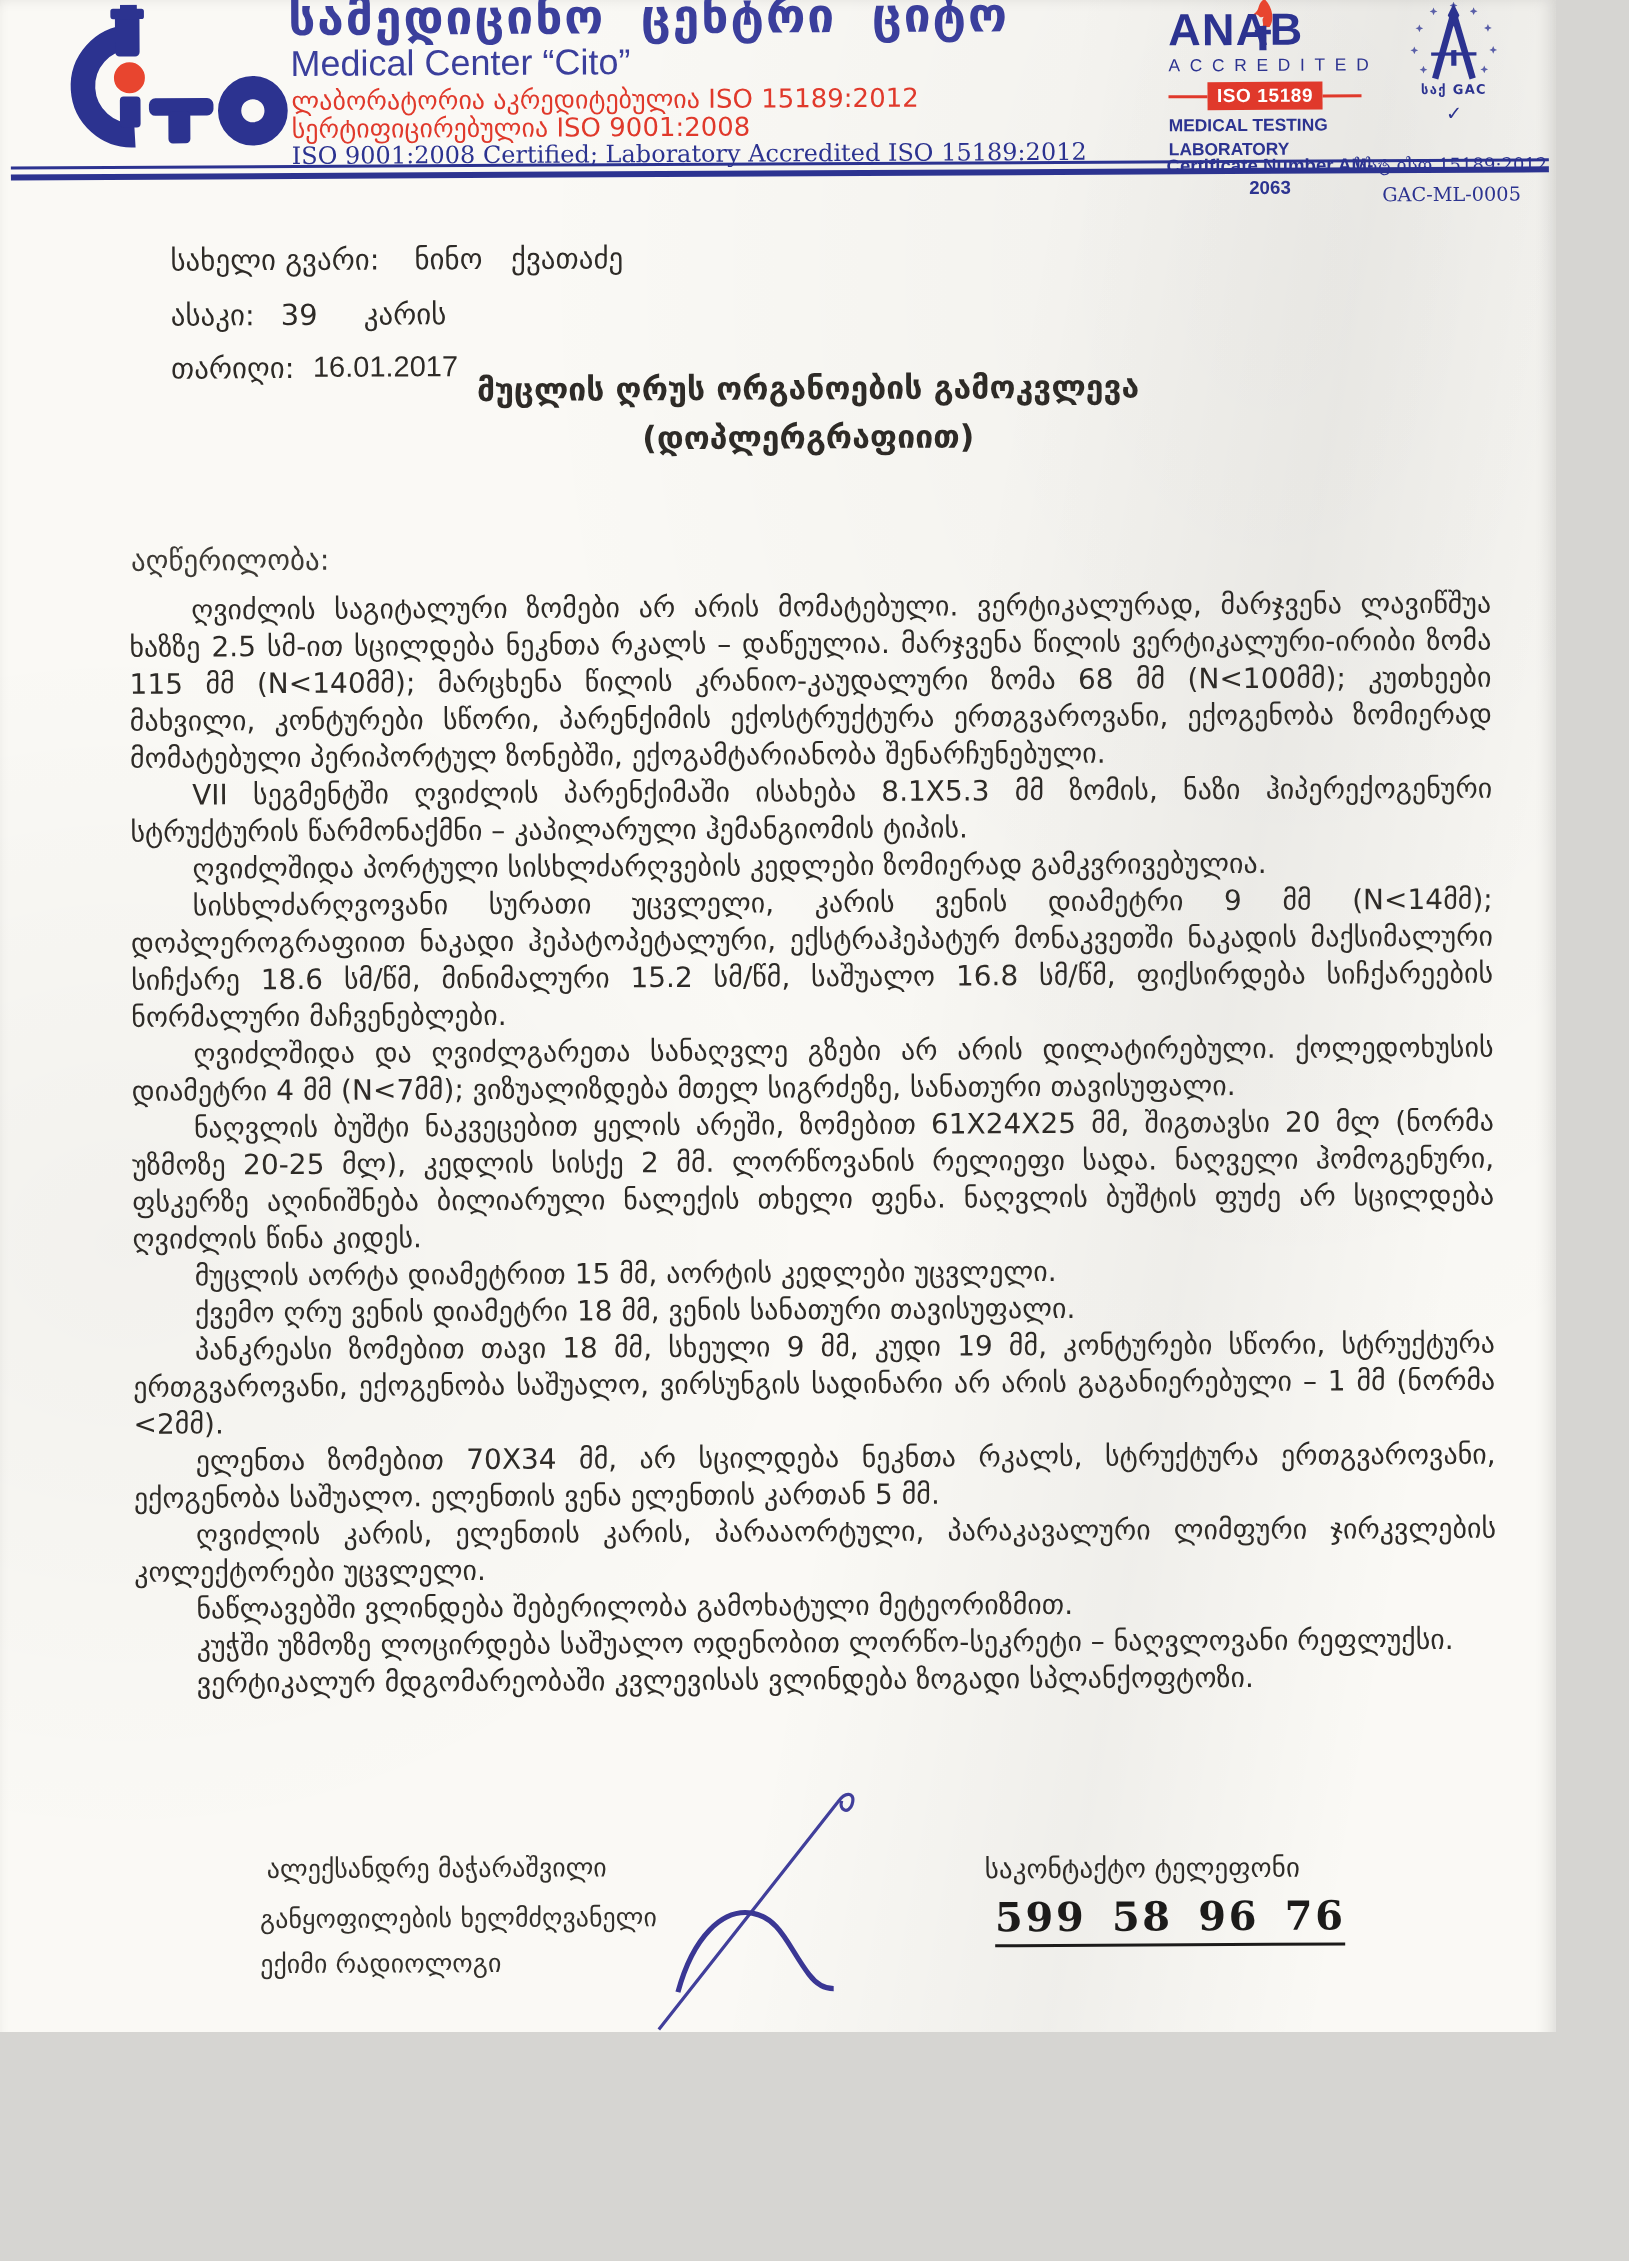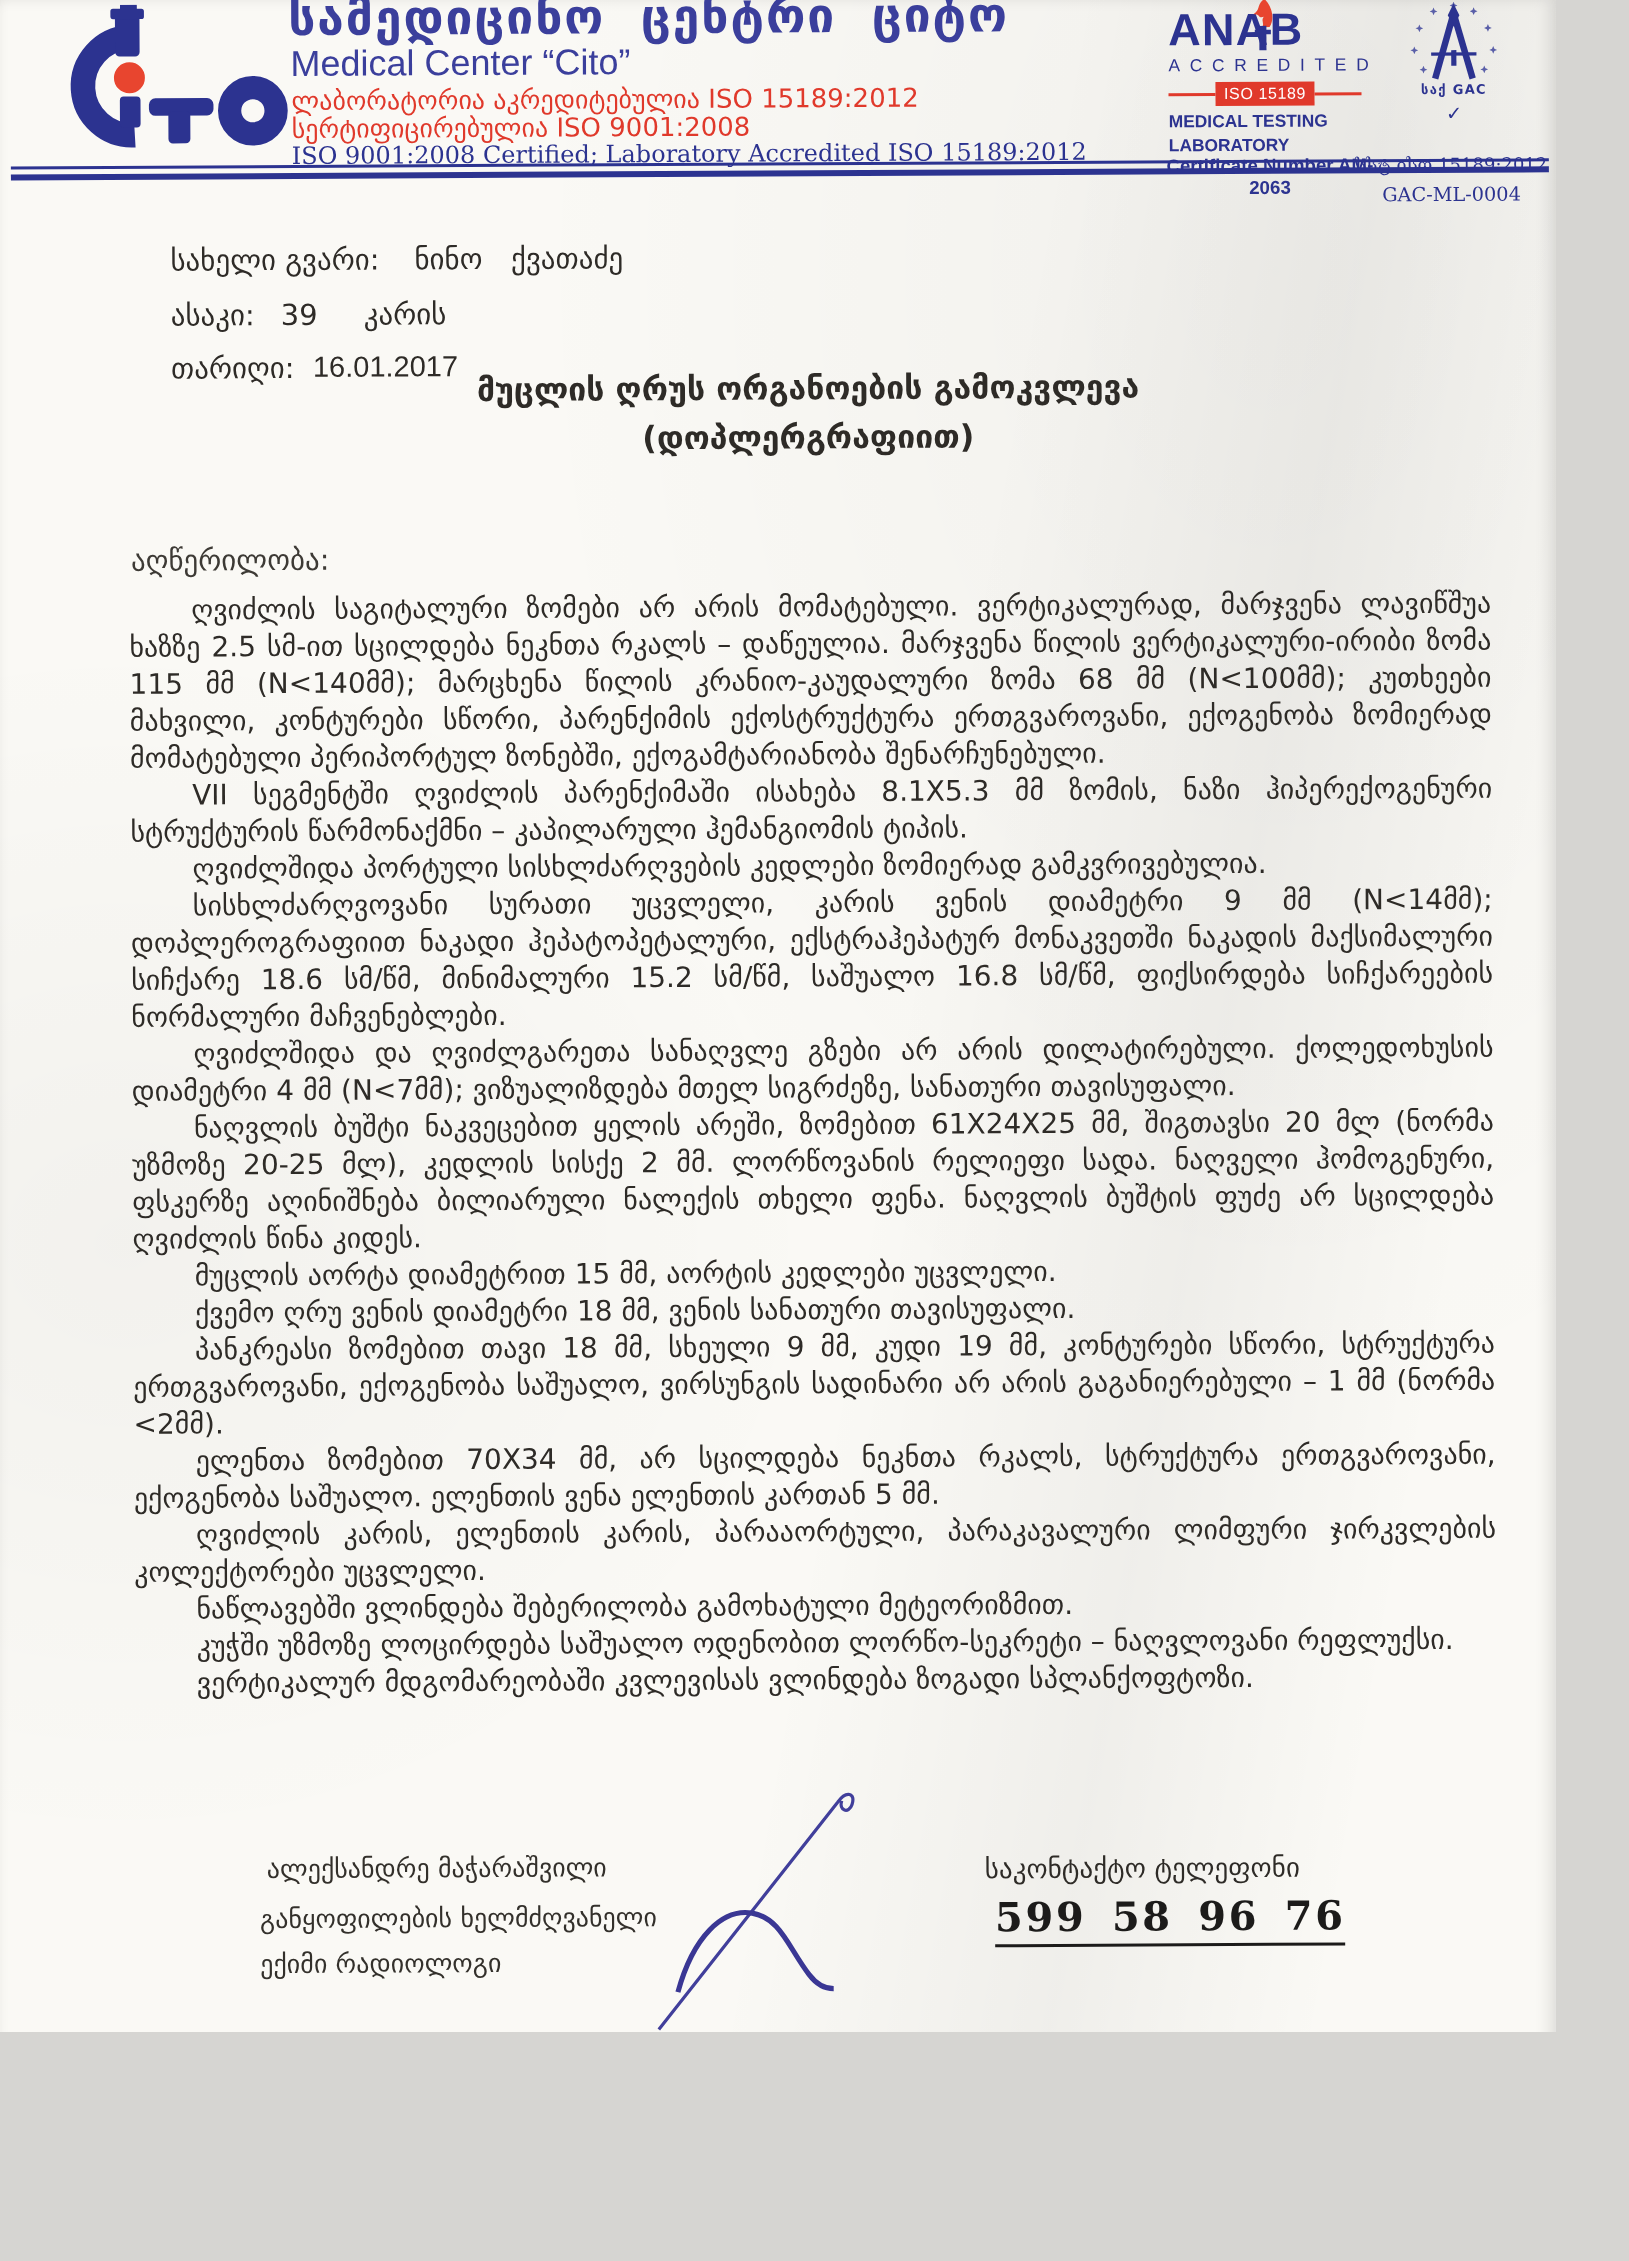--- a/index.html
+++ b/index.html
@@ -41,21 +41,21 @@
   }
   .logo{position:absolute;left:18px;top:1.3px;}
 
   
   .anab{position:absolute;left:1168px;top:9px;width:193px;text-align:left;color:#2c3390;}
   .anab-word{position:relative;font-family:"Liberation Sans",sans-serif;font-size:45px;font-weight:bold;letter-spacing:1.3px;line-height:1;}
   .anab-torch{position:absolute;left:80px;top:-7.7px;}
   .anab-accredited{font-family:"Liberation Sans",sans-serif;font-size:17.4px;letter-spacing:9.7px;margin-top:2.6px;white-space:nowrap;}
   .anab-band{display:flex;align-items:center;margin-top:6.4px;}
   .anab-band .rline{flex:1;height:3.2px;background:#e0392b;}
-  .anab-band .rbox{background:#e0392b;color:#fff;font-family:"Liberation Sans",sans-serif;font-size:16px;font-weight:normal;padding:3.2px 9px;letter-spacing:0.6px;}
+  .anab-band .rbox{background:#e0392b;color:#fff;font-family:"Liberation Sans",sans-serif;font-size:19px;font-weight:bold;padding:3.2px 9px;letter-spacing:0.6px;}
   .anab-lab{font-family:"Liberation Sans",sans-serif;font-size:17.4px;font-weight:bold;line-height:1.12;margin-top:5.2px;}
   .anab-cert{position:absolute;left:1153px;top:157px;width:232px;text-align:center;font-family:"Liberation Sans",sans-serif;font-size:18.7px;font-weight:bold;color:#2c3390;}
 
   
   .gac{position:absolute;left:1373px;top:3.9px;width:161px;text-align:center;color:#2c3390;}
   .gac-name{font-size:13px;font-weight:bold;margin-top:-3.9px;letter-spacing:1.3px;}
   .gac-check{font-size:19.3px;margin-top:5.2px;color:#2c3390;}
   .gac-std{position:absolute;left:1344px;top:157px;width:213px;text-align:center;font-family:"DejaVu Serif",serif;font-size:18px;color:#2c3390;white-space:nowrap;}
   .gac-num{position:absolute;left:1360px;top:186px;width:181px;text-align:center;font-family:"DejaVu Serif",serif;font-size:19.3px;color:#2c3390;}
 
@@ -161,21 +161,21 @@
           <path d="M75 4 L84 22 L75 40 L66 22 Z" fill="#2c3390"></path>
           <line x1="73" y1="26" x2="46" y2="120" stroke="#2c3390" stroke-width="10"></line>
           <line x1="77" y1="26" x2="104" y2="120" stroke="#2c3390" stroke-width="10"></line>
           <line x1="40" y1="82" x2="110" y2="82" stroke="#2c3390" stroke-width="5"></line>
           <line x1="75" y1="76" x2="75" y2="100" stroke="#2c3390" stroke-width="8"></line>
         </svg>
         <div class="gac-name">საქ GAC</div>
         <div class="gac-check">✓</div>
       </div>
       <div class="gac-std">სსტ ისო   15189:2012</div>
-      <div class="gac-num">GAC-ML-0004</div>
+      <div class="gac-num">GAC-ML-0005</div>
 
       <div class="rule-thin"></div>
       <div class="rule-thick"></div>
 
       <span class="pt" style="left:169px;top:240px;">სახელი გვარი:</span>
       <span class="pt" style="left:413px;top:240px;word-spacing:19.3px;">ნინო ქვათაძე</span>
       <span class="pt" style="left:169px;top:295px;">ასაკი:</span>
       <span class="pt" style="left:279px;top:295px;">39</span>
       <span class="pt" style="left:362px;top:295px;">კარის</span>
       <span class="pt" style="left:169px;top:348px;">თარიღი:</span>

